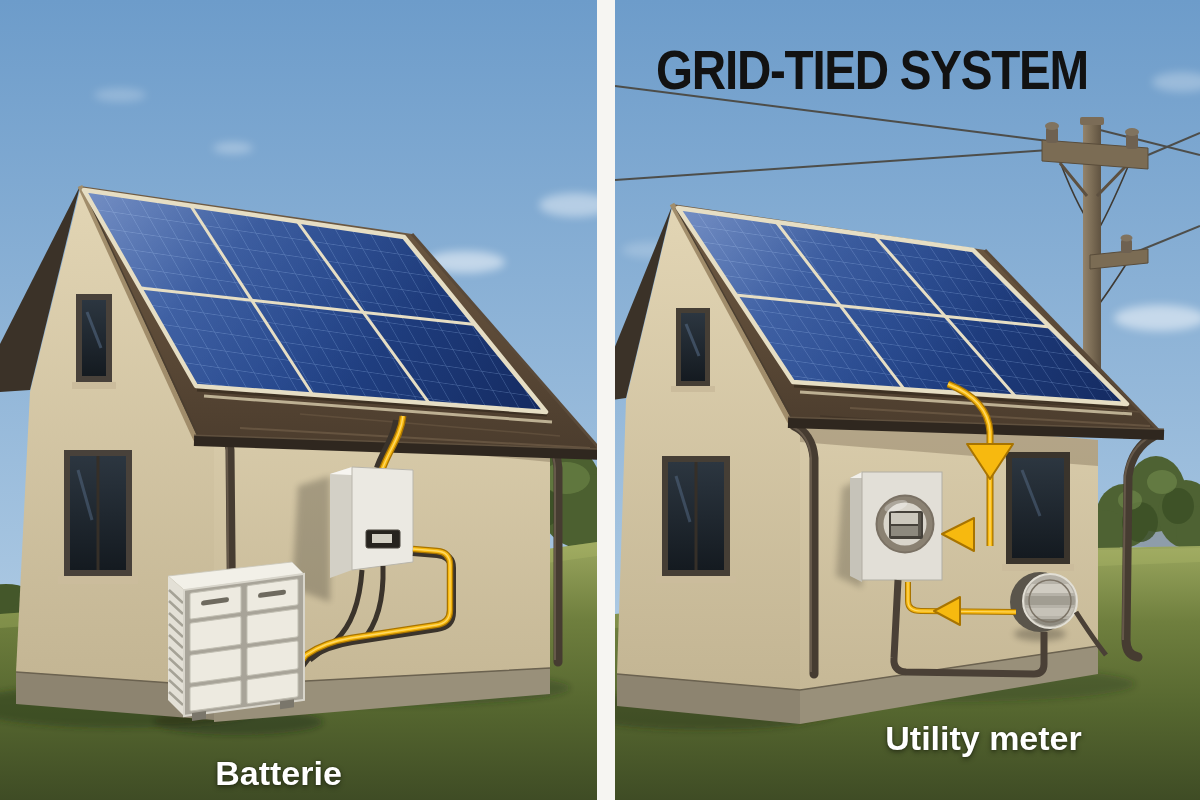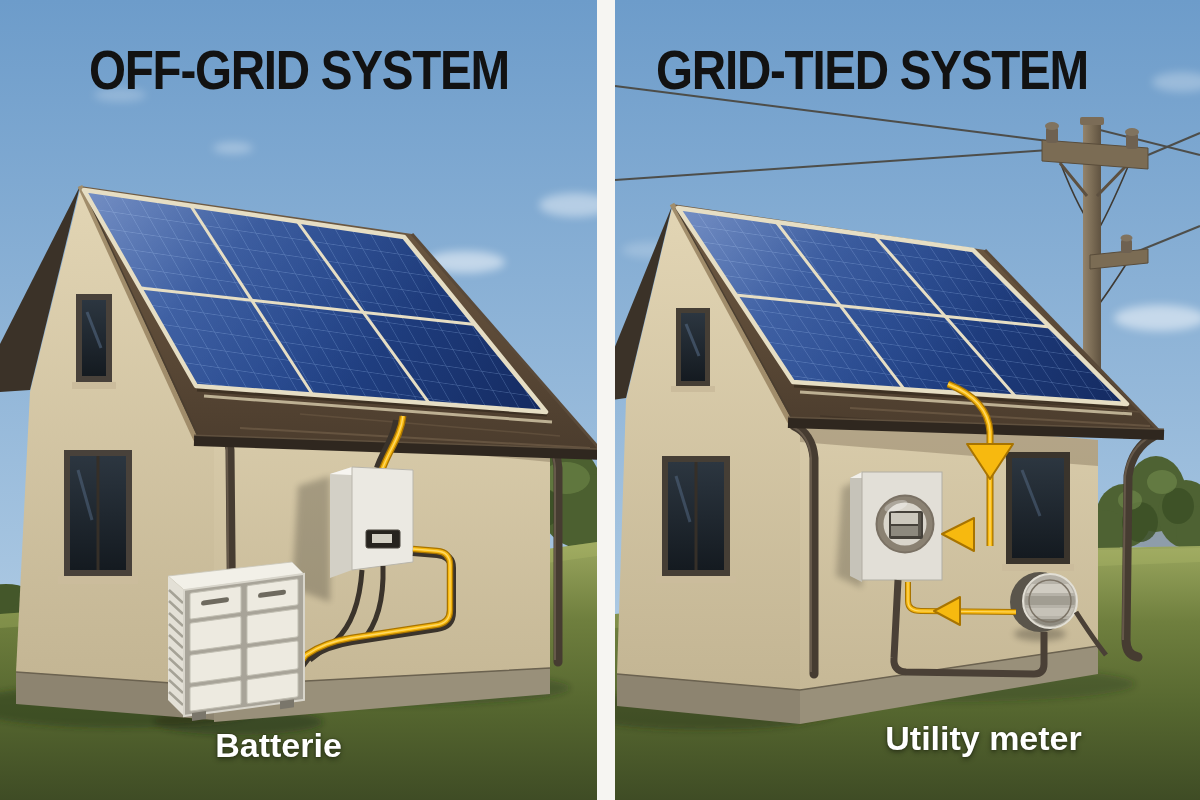--- a/index.html
+++ b/index.html
@@ -18,21 +18,21 @@
     letter-spacing:-1.5px;color:#121212;transform:scaleX(.85);white-space:nowrap;
   }
   .caption-row{position:absolute;left:0;width:597px;text-align:center;pointer-events:none;}
   .caption-row.left{top:726px;}
   .caption-row.right{left:615px;width:585px;top:719px;}
   .caption{
     display:inline-block;font-weight:bold;font-size:34px;color:#ffffff;
     text-shadow:0 2px 5px rgba(20,25,10,.65),0 0 2px rgba(20,25,10,.5);
     white-space:nowrap;
   }
-  .caption-row.left .caption{transform:translateX(-20px);}
+  .caption-row.left .caption{transform:translateX(-20px);margin-top:28px;}
   .caption-row.right .caption{transform:translateX(76px);}
 </style>
 </head>
 <body>
 
 <div class="stage">
 
   <svg id="scene-left" class="scene" viewBox="0 0 597 800" width="597" height="800">
     <defs>
       <linearGradient id="skyGL" x1="0" y1="0" x2="0" y2="1">
@@ -442,23 +442,20 @@
       <path d="M948,384 Q988,400 990,432 L990,546" fill="none" stroke="#ffd964" stroke-width="1.4"></path>
       <polygon points="967,444 1013,444 990,479" fill="#f7b90f" stroke="#a87400" stroke-width="2" stroke-linejoin="round"></polygon>
       <polygon points="974,518 974,551 942,534" fill="#f7b90f" stroke="#a87400" stroke-width="2" stroke-linejoin="round"></polygon>
       <path d="M908,582 L908,601 Q908,611 921,611 L1016,612" fill="none" stroke="#a87400" stroke-width="6"></path>
       <path d="M908,582 L908,601 Q908,611 921,611 L1016,612" fill="none" stroke="#f6b70e" stroke-width="3.8"></path>
       <path d="M908,582 L908,601 Q908,611 921,611 L1016,612" fill="none" stroke="#ffd964" stroke-width="1.2"></path>
       <polygon points="960,597 960,625 934,611" fill="#f7b90f" stroke="#a87400" stroke-width="2" stroke-linejoin="round"></polygon>
     </g>
   </svg>
 
-  <div class="title-row">
-    <span class="title">OFF-GRID SYSTEM</span>
-  </div>
   <div class="title-row right">
     <span class="title">GRID-TIED SYSTEM</span>
   </div>
   <div class="caption-row left">
     <span class="caption">Batterie</span>
   </div>
   <div class="caption-row right">
     <span class="caption">Utility meter</span>
   </div>
 

